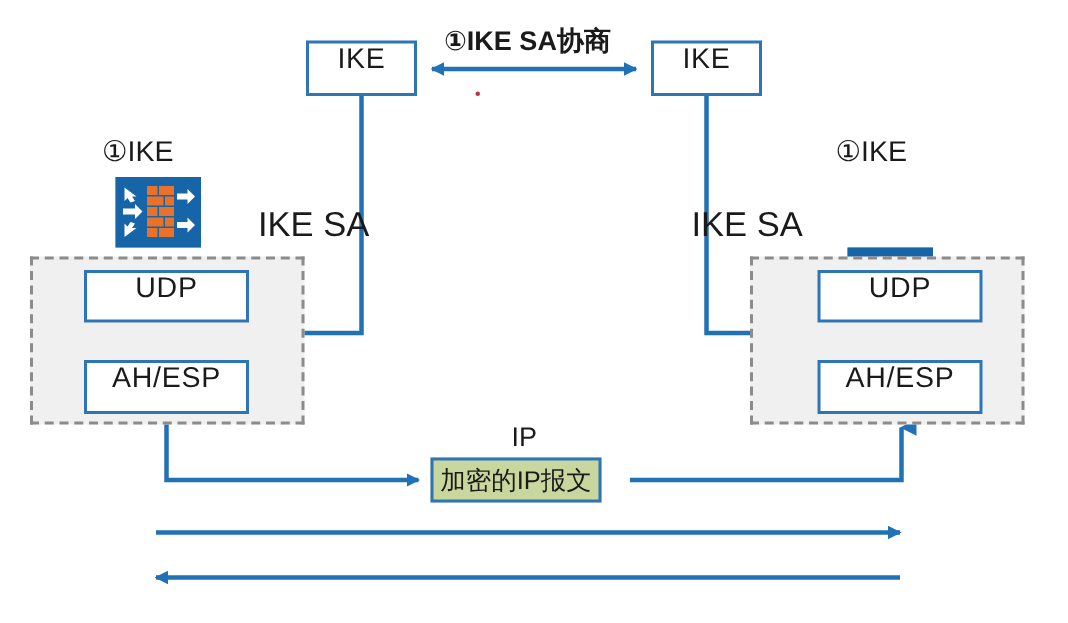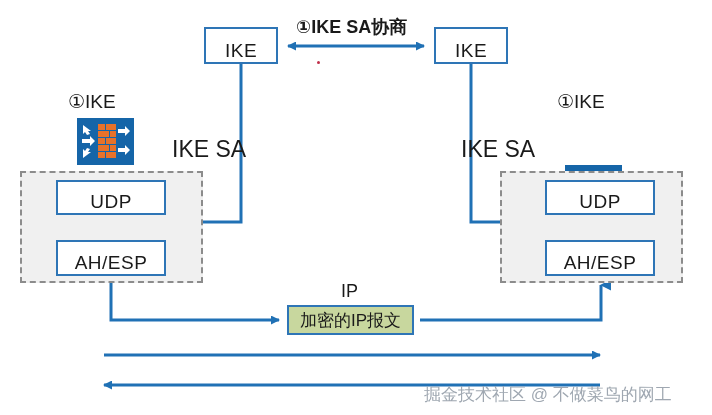--- a/index.html
+++ b/index.html
@@ -17,21 +17,21 @@
     background: #ffffff;
     overflow: hidden;
   }
   .abs { position: absolute; }
 
   
   .wbox {
     background: #ffffff;
     border: 2px solid #2e75b6;
     display: flex;
-    align-items: flex-end;
+    align-items: flex-start;
     justify-content: center;
     box-sizing: border-box;
     color: #1a1a1a;
     font-size: 19px;
     letter-spacing: .5px;
   }
   .greenbox {
     background: #c8d79e;
     border: 2px solid #2e75b6;
     display: flex;
@@ -222,22 +222,19 @@
   </div>
 
   <div class="abs wbox" style="left:545px; top:240px; width:110px; height:36px;">
     <span>AH/ESP</span>
   </div>
 
   <div class="abs lbl lbl-ip" style="left:341px; top:282px;">
     <span>IP</span>
   </div>
 
-  <div class="abs greenbox" style="left:287px; top:305px; width:127px; height:30px;">
+  <div class="abs greenbox" style="left:287px; top:305px; width:114px; height:30px;">
     <span>加密的IP报文</span>
   </div>
 
 
-  <div class="watermark" style="left:424px; top:383px;">
-    <span>掘金技术社区 @ 不做菜鸟的网工</span>
-  </div>
 
 </div>
 
 </body></html>

